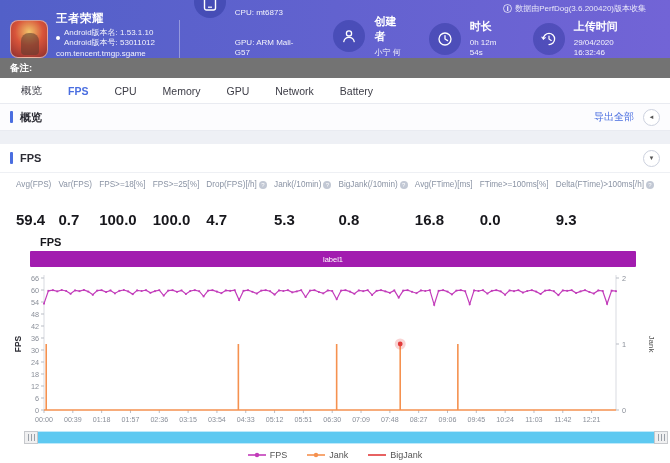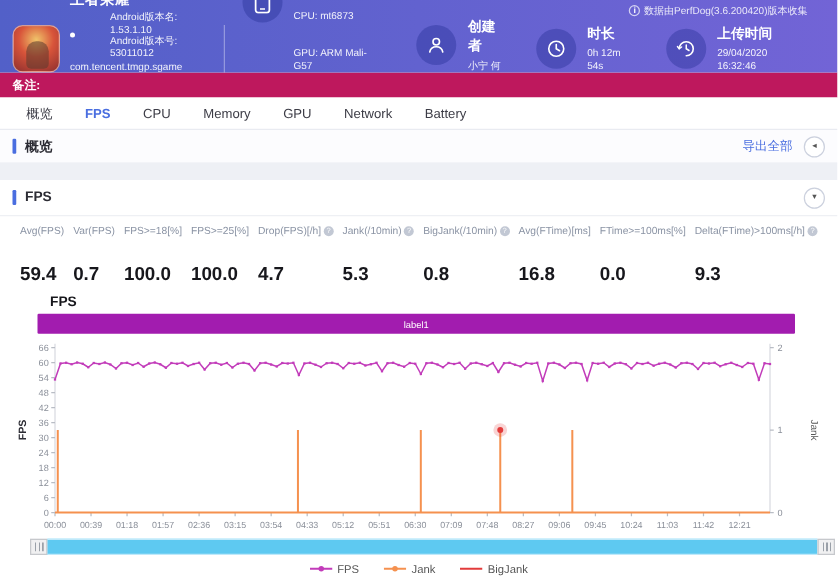--- a/index.html
+++ b/index.html
@@ -4,36 +4,36 @@
 <style>
   * { margin:0; padding:0; box-sizing:border-box; }
   html,body { width:670px; height:463px; background:#fff; font-family:"Liberation Sans",sans-serif; overflow:hidden; }
 
   
   .header { position:relative; height:58px; background:linear-gradient(90deg,#5260c8,#7264d6); color:#fff; display:flex; align-items:flex-end; padding:0 10px; }
   .app-icon { width:38px; height:38px; border-radius:8px; background:radial-gradient(circle at 50% 30%, #f0c46a 0%, #d8543a 45%, #8e2f2f 100%); border:1px solid rgba(255,255,255,.5); flex:0 0 auto; position:relative; overflow:hidden; }
   .app-icon::after { content:""; position:absolute; left:10px; top:12px; width:18px; height:22px; border-radius:8px 8px 4px 4px; background:#5a3b2e; opacity:.55; }
   .app-info { margin-left:8px; width:118px; }
   .app-name { font-size:11.5px; font-weight:bold; letter-spacing:.5px; }
-  .ver-wrap { display:flex; align-items:center; margin-top:2px;gap:24px; }
+  .ver-wrap { display:flex; align-items:center; margin-top:2px; }
   .ver-dot { width:4px; height:4px; border-radius:50%; background:#fff; margin-right:4px; flex:0 0 auto; }
   .ver-lines { font-size:8px; line-height:9.5px; color:rgba(255,255,255,.92); }
   .pkg { font-size:8px; margin-top:2px; color:rgba(255,255,255,.92); }
   .vdiv { width:1px; height:38px; background:rgba(255,255,255,.35); margin:0 14px 0 6px; }
   .hgroup { display:flex; align-items:center; margin-right:14px; }
   .hcircle { width:32px; height:32px; border-radius:50%; background:rgba(30,40,140,.35); display:flex; align-items:center; justify-content:center; flex:0 0 auto; }
   .hcircle svg { display:block; }
   .htext { margin-left:9px; }
   .htitle { font-size:11px; font-weight:bold; display:flex; align-items:center; gap:4px; }
   .hsub { font-size:8px; line-height:10px; margin-top:20px; color:rgba(255,255,255,.92); }
   .info-badge { display:inline-flex; width:9px; height:9px; border-radius:50%; background:rgba(255,255,255,.45); color:#4a55b8; font-size:7px; font-weight:bold; align-items:center; justify-content:center; font-style:normal; }
   .collector { position:absolute; top:3px; right:24px; font-size:8px; color:rgba(255,255,255,.85); display:flex; align-items:center; gap:3px; }
 
   
-  .note-bar { height:20px; background:#be185d; color:#fff; display:flex; align-items:center; padding:0 10px; font-size:9.5px; }
+  .note-bar { height:20px; background:#737373; color:#fff; display:flex; align-items:center; padding:0 10px; font-size:9.5px; }
   .note-label { font-weight:bold; margin-right:5px; }
   .note-placeholder { color:rgba(255,255,255,.5); }
 
   
   .tab-bar { height:26px; display:flex; align-items:center; padding-left:8px; border-bottom:1px solid #e9ebf1; background:#fff; }
   .tab { padding:0 13px; font-size:10.5px; color:#3c3c46; cursor:pointer; }
   .tab.active { color:#4a6ee0; font-weight:bold; }
 
   
   .accent { width:3px; height:12px; background:#4a6ee0; margin-right:7px; border-radius:1px; }

